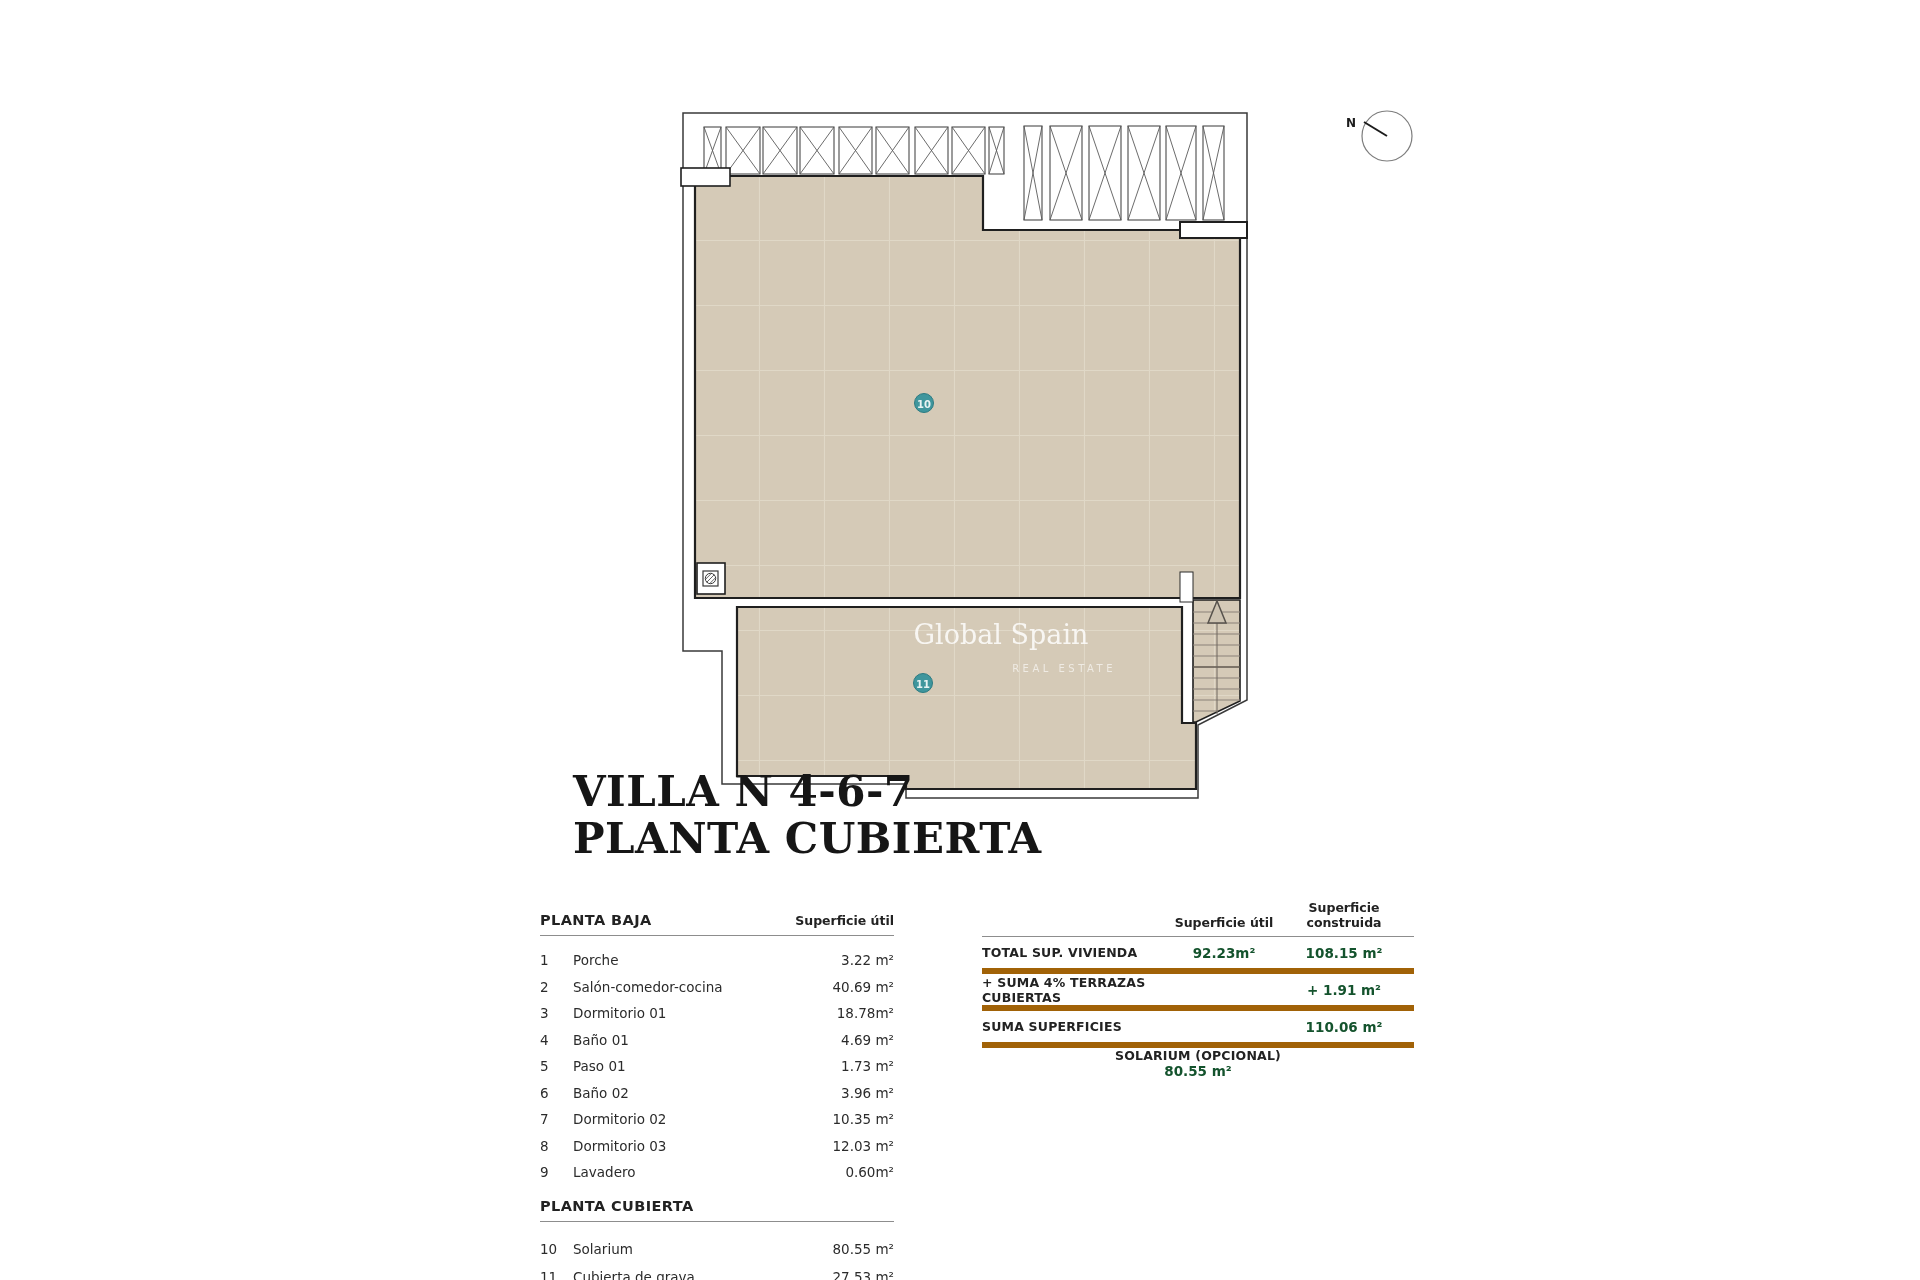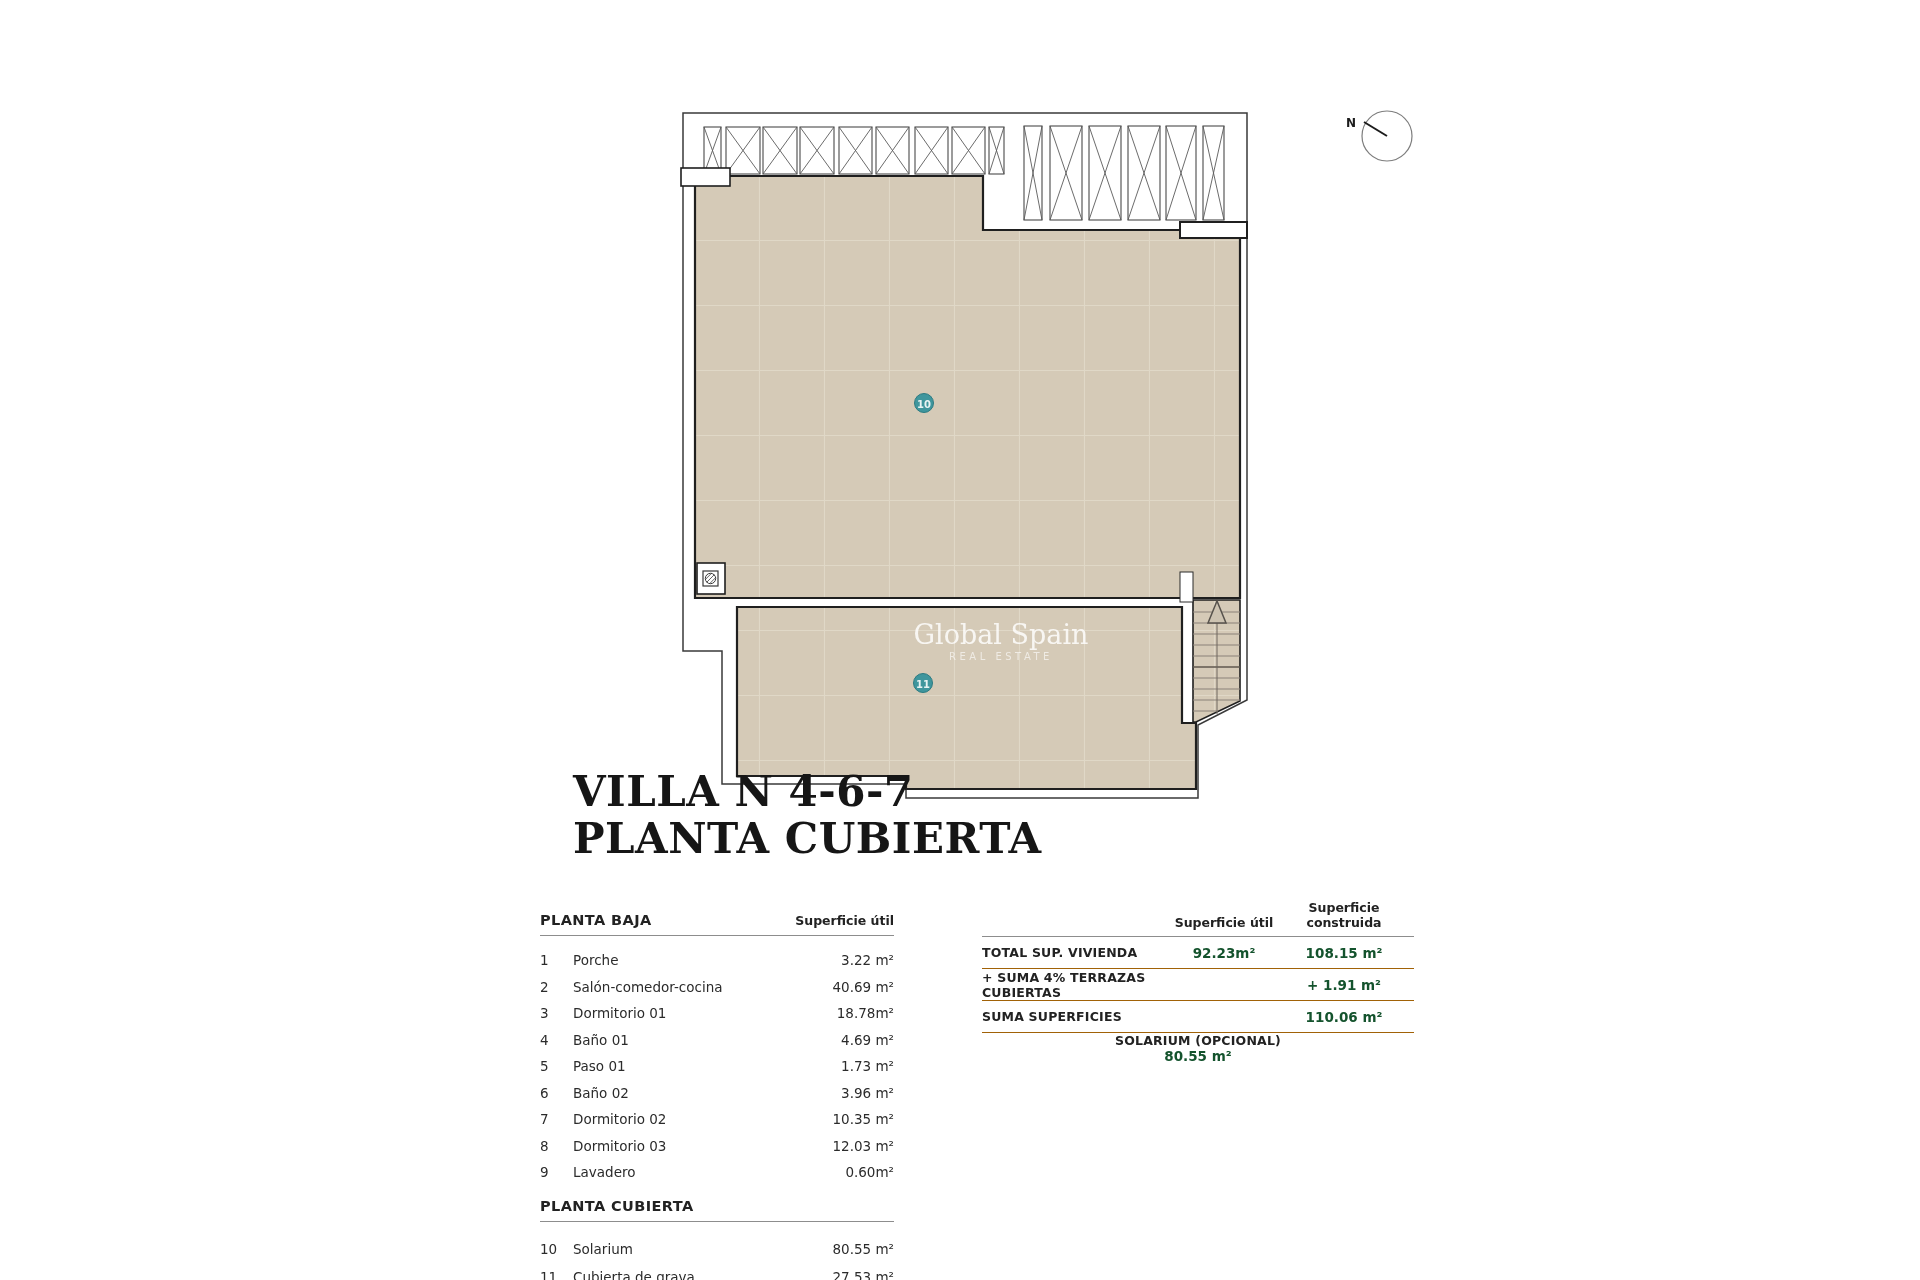--- a/index.html
+++ b/index.html
@@ -7,42 +7,42 @@
         font-family:"DejaVu Sans",sans-serif;color:#2b2b2b;}
   svg.plan{position:absolute;left:0;top:0;}
 
   
   .title{position:absolute;left:573px;top:768px;font-family:"DejaVu Serif",serif;
          font-weight:bold;font-size:42px;line-height:47px;color:#161616;letter-spacing:.5px;}
 
   
   .watermark{position:absolute;left:886px;top:619px;width:230px;text-align:center;pointer-events:none;}
   .watermark .wm-name{font-family:"DejaVu Serif",serif;font-size:27px;color:rgba(255,255,255,.82);}
-  .watermark .wm-sub{font-size:10px;letter-spacing:3.5px;color:rgba(255,255,255,.62);margin-top:1px;}
+  .watermark .wm-sub{font-size:10px;letter-spacing:3.5px;color:rgba(255,255,255,.62);margin-top:13px;text-align:right;}
 
   
   .lt{position:absolute;left:540px;top:912px;width:354px;}
   .lt-header{display:flex;justify-content:space-between;align-items:flex-end;
              border-bottom:1px solid #8d8d8d;padding-bottom:7px;}
   .lt-header .h1{font-weight:bold;font-size:14.5px;letter-spacing:.4px;color:#222;}
   .lt-header .h2{font-weight:bold;font-size:12.5px;color:#222;}
   .lt-rows{padding-top:11px;}
   .lt-row{display:flex;align-items:center;height:26.5px;font-size:13.5px;}
   .lt-row .num{width:33px;}
   .lt-row .lbl{flex:1;}
   .lt-row .val{text-align:left;white-space:nowrap;}
   .lt-header.sec2{margin-top:12px;}
   .lt-rows.sec2 .lt-row{height:28.5px;}
   .lt-rows.sec2{padding-top:13px;}
 
   
   .rt{position:absolute;left:982px;top:905px;width:432px;font-size:12.5px;}
   .rt-head{display:flex;align-items:flex-end;height:32px;border-bottom:1px solid #8d8d8d;
            font-weight:bold;color:#222;padding-bottom:6px;box-sizing:border-box;}
-  .rt-row{display:flex;align-items:center;height:31px;border-bottom:1px solid #a16207;}
+  .rt-row{display:flex;align-items:center;height:31px;border-bottom:6px solid #a16207;}
   .rt-row.no-line{border-bottom:none;flex-direction:column;}
   .rt-lbl{flex:1;font-weight:bold;letter-spacing:.2px;color:#222;}
   .rt-c1{width:100px;text-align:center;}
   .rt-c2{width:140px;text-align:center;}
   .rt-row .rt-c1,.rt-row .rt-c2{font-weight:bold;font-size:13.5px;color:#14532d;}
 
   
   .mtxt{font-family:"DejaVu Sans",sans-serif;font-size:10px;font-weight:bold;fill:#e8f3f3;text-anchor:middle;}
   .ntxt{font-family:"DejaVu Sans",sans-serif;font-size:12px;font-weight:600;fill:#1c1c1c;text-anchor:middle;}
 </style>

